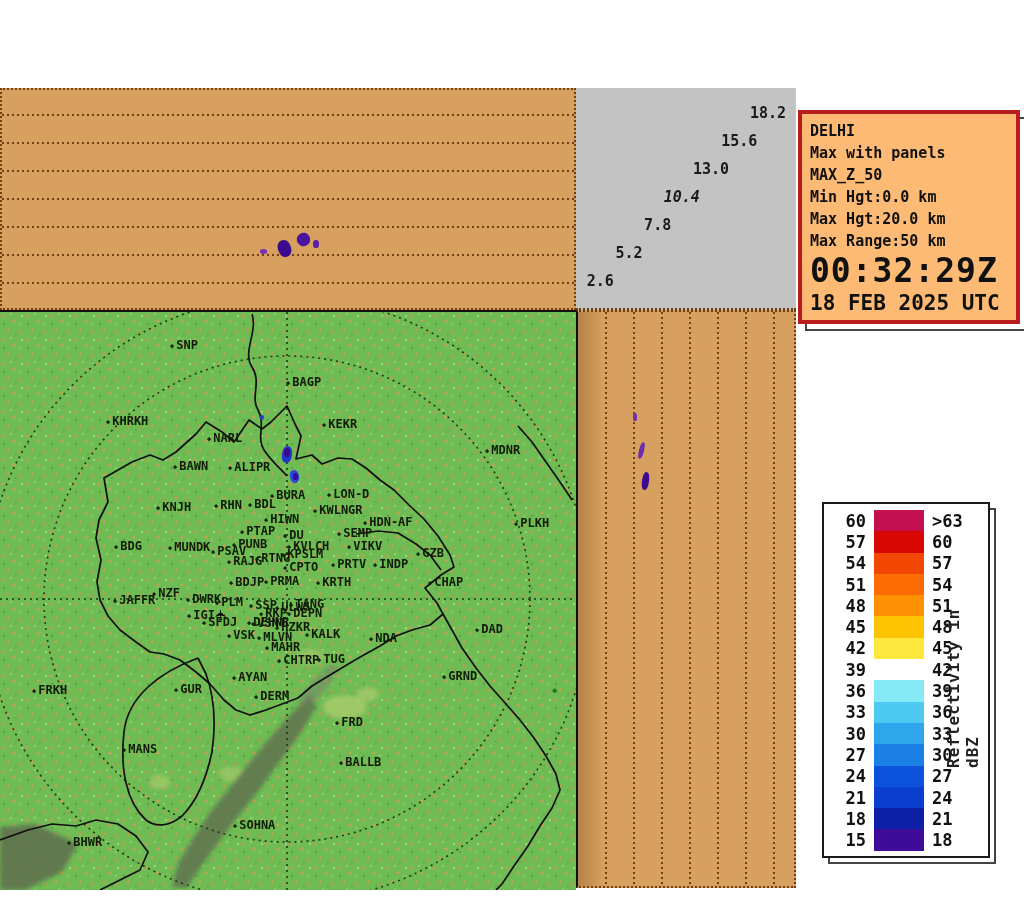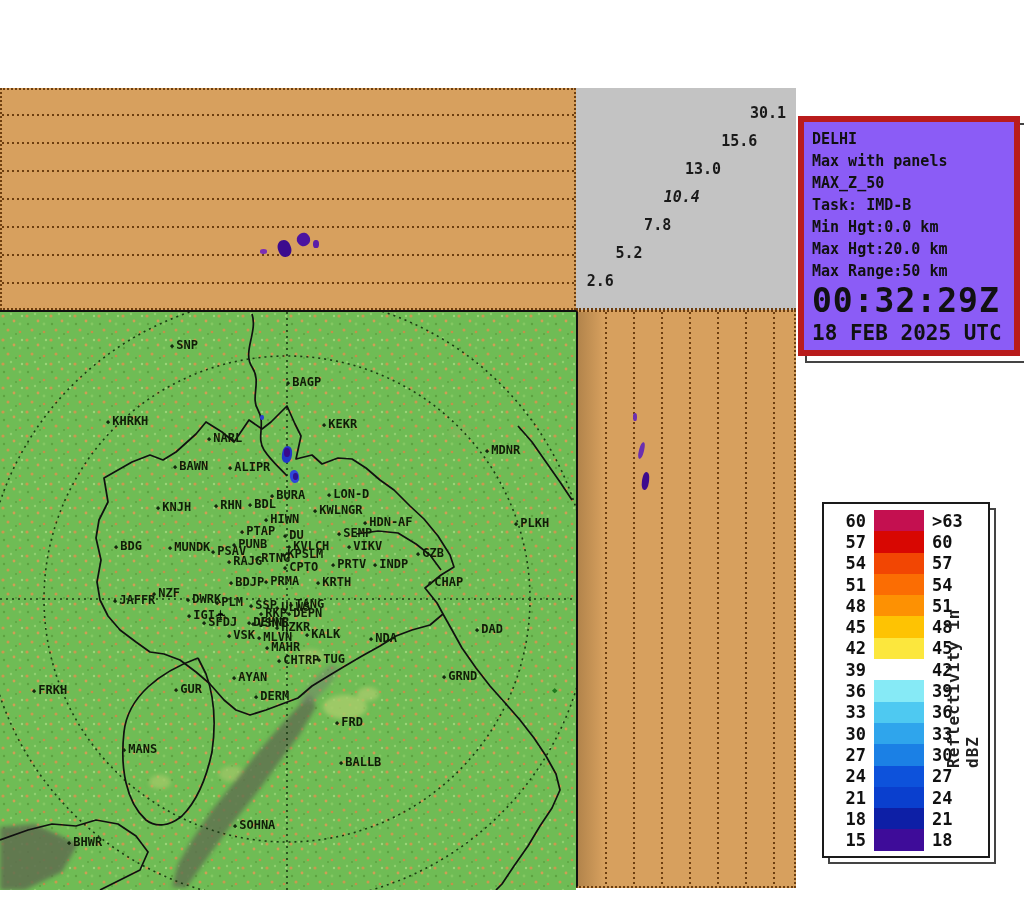--- a/index.html
+++ b/index.html
@@ -25,22 +25,22 @@
   
   .echo{position:absolute;border-radius:45%;}
   
   #map-svg{position:absolute;left:0;top:0;}
   .station{position:absolute;transform:translateY(-50%);white-space:nowrap;
            font-size:12px;font-weight:bold;color:#101c08;line-height:1;}
   .station .dm{font-size:7px;vertical-align:1px;margin-right:2px;color:#13260e;}
   .station.green-marker .dm{color:#1f7a1f;font-size:9px;}
   #plane{position:absolute;font-size:19px;color:#000;transform:translate(-50%,-50%) rotate(-90deg);}
   
-  #info-box{position:absolute;left:798px;top:116px;width:222px;background:#8b5cf6;
-            border:6px solid #b91c1c;padding:6px 8px 4px 8px;box-sizing:border-box;
+  #info-box{position:absolute;left:798px;top:110px;width:222px;background:#fdba74;
+            border:4px solid #b91c1c;padding:6px 8px 4px 8px;box-sizing:border-box;
             box-shadow:7px 7px 0 -2px #ffffff,7px 7px 0 0 #444;}
   #info-box .ln{font-size:15px;font-weight:bold;line-height:22px;white-space:nowrap;}
   #info-box .time{font-size:33px;font-weight:bold;letter-spacing:1px;line-height:38px;}
   #info-box .date{font-size:21px;font-weight:bold;line-height:26px;white-space:nowrap;}
   
   #legend-box{position:absolute;left:822px;top:502px;width:168px;height:356px;background:#fff;
               border:2px solid #1a1a1a;box-sizing:border-box;padding:6px 0 6px 6px;
               box-shadow:6px 6px 0 -2px #ffffff,6px 6px 0 0 #444;}
   .lg-row{display:flex;align-items:center;height:21.3px;}
   .lg-left{width:36px;text-align:right;font-size:17px;font-weight:bold;}
@@ -62,23 +62,23 @@
       <div class="hgrid" style="top: 136px;"></div>
       <div class="hgrid" style="top: 164px;"></div>
       <div class="hgrid" style="top: 192px;"></div>
       <div class="echo" style="left: 258px; top: 159px; width: 7px; height: 5px; background: rgb(123, 47, 181); transform: rotate(0deg);"></div>
       <div class="echo" style="left: 276px; top: 150px; width: 13px; height: 17px; background: rgb(60, 11, 142); transform: rotate(-18deg);"></div>
       <div class="echo" style="left: 295px; top: 143px; width: 13px; height: 13px; background: rgb(75, 20, 160); transform: rotate(-35deg);"></div>
       <div class="echo" style="left: 311px; top: 150px; width: 6px; height: 8px; background: rgb(91, 31, 168); transform: rotate(0deg);"></div>
     </div>
 
   <div id="corner-panel" class="panel">
-      <div class="h-label" style="top: 16px; right: 10px;">30.1</div>
+      <div class="h-label" style="top: 16px; right: 10px;">18.2</div>
       <div class="h-label" style="top: 44px; right: 38.7px;">15.6</div>
-      <div class="h-label" style="top: 72px; right: 75px;">13.0</div>
+      <div class="h-label" style="top: 72px; right: 67px;">13.0</div>
       <div class="h-label" style="top: 100px; right: 96.1px; font-style: italic;">10.4</div>
       <div class="h-label" style="top: 128px; right: 124.8px;">7.8</div>
       <div class="h-label" style="top: 156px; right: 153.5px;">5.2</div>
       <div class="h-label" style="top: 184px; right: 182.2px;">2.6</div>
     </div>
 
   <div id="map-panel" class="panel">
     <svg id="map-svg" width="576" height="578" viewBox="0 0 576 578">
       <defs>
         <pattern id="speck" width="24" height="24" patternUnits="userSpaceOnUse">
@@ -218,21 +218,20 @@
       <div class="vgrid" style="left: 195px;"></div>
       <div class="echo" style="left: 55px; top: 101px; width: 4px; height: 8px; background: rgb(107, 47, 176); transform: rotate(0deg);"></div>
       <div class="echo" style="left: 61px; top: 130px; width: 5px; height: 17px; background: rgb(107, 47, 176); transform: rotate(14deg);"></div>
       <div class="echo" style="left: 64px; top: 160px; width: 7px; height: 18px; background: rgb(60, 11, 142); transform: rotate(8deg);"></div>
     </div>
 
   <div id="info-box">
     <div class="ln">DELHI</div>
     <div class="ln">Max with panels</div>
     <div class="ln">MAX_Z_50</div>
-    <div class="ln">Task: IMD-B</div>
     <div class="ln">Min Hgt:0.0 km</div>
     <div class="ln">Max Hgt:20.0 km</div>
     <div class="ln">Max Range:50 km</div>
     <div class="time">00:32:29Z</div>
     <div class="date">18 FEB 2025 UTC</div>
   </div>
 
   <div id="legend-box">
     <div id="legend-rows">
         <div class="lg-row">

